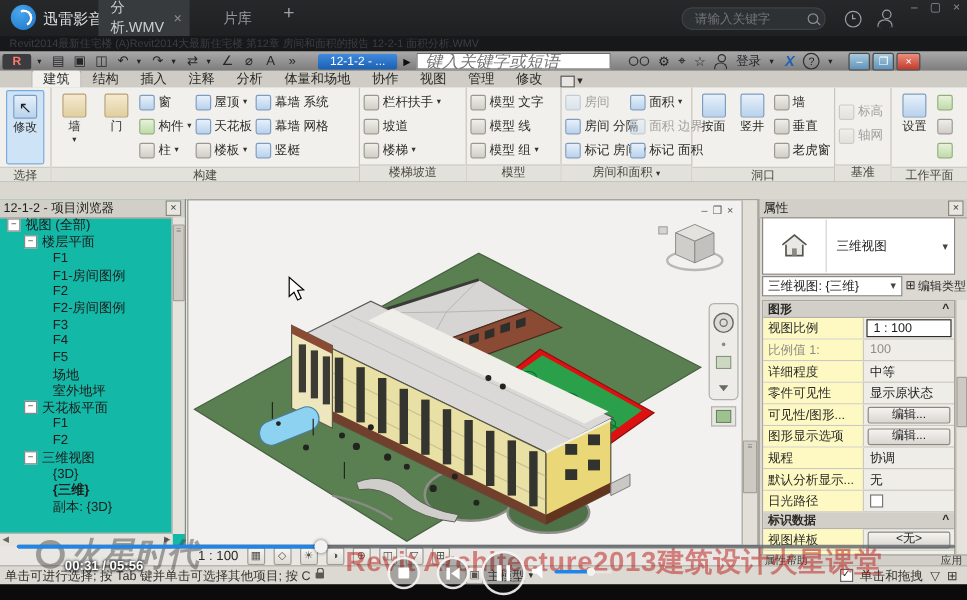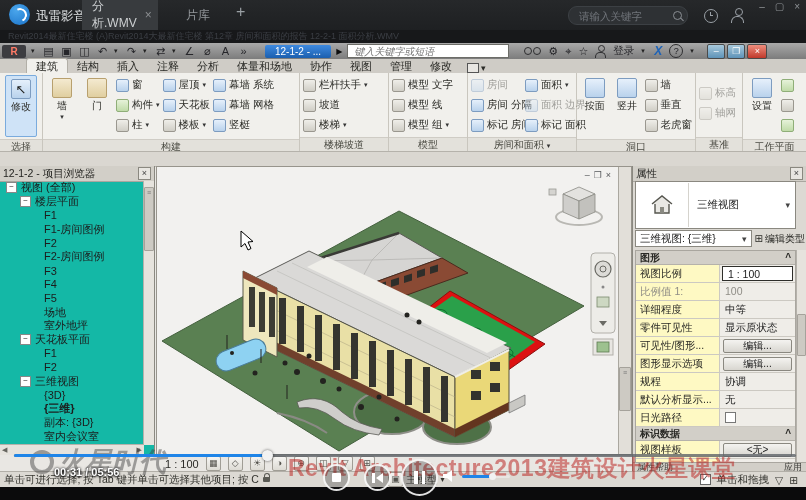--- a/index.html
+++ b/index.html
@@ -35,21 +35,21 @@
   .rtitle{position:absolute;top:0;left:0;width:806px;height:13px;background:#17181a;color:#3b3e44;font-size:9px;line-height:13px;padding-left:8px;white-space:nowrap;overflow:hidden;}
 
   
   .qat{position:absolute;top:13px;left:0;width:806px;height:16px;background:linear-gradient(#a9a9a9,#7c7c7c);display:flex;align-items:center;gap:5px;padding:0 2px;box-sizing:border-box;}
   .appbtn{width:24px;height:13px;background:#3c3c40;border-radius:2px;color:#ff7a66;font-weight:bold;font-size:10px;line-height:13px;text-align:center;flex:none;}
   .qi{font-size:11px;line-height:14px;color:#26262a;width:13px;text-align:center;flex:none;}
   .qc{font-size:7px;color:#222;width:6px;flex:none;}
   .qtitle{background:linear-gradient(#3e8ae0,#1b5faf);color:#fff;font-size:10px;line-height:13px;padding:0 10px;border-radius:2px;margin-left:10px;flex:none;}
   .qplay{color:#0e0e0e;font-size:8px;flex:none;}
   .qsearch{width:152px;height:12px;background:#fff;border:1px solid #6d6d68;display:flex;align-items:center;padding:0 4px;flex:none;}
-  .qsearch input{width:100%;border:none;outline:none;background:transparent;font-style:italic;font-size:10px;color:#999;font-family:inherit;}
+  .qsearch input{width:100%;border:none;outline:none;background:transparent;font-style:italic;font-size:14px;color:#999;font-family:inherit;}
   .icb{display:flex;align-items:center;gap:7px;margin-left:10px;color:#242428;flex:none;}
   .bino{display:flex;}.bino i{display:block;width:6px;height:6px;border:1.3px solid #2e2e30;border-radius:50%;}
   .bino i+i{margin-left:1px;}
   .psn2{position:relative;width:11px;height:12px;}
   .psn2::before{content:"";position:absolute;left:2.5px;top:0;width:5px;height:5px;border-radius:50%;border:1.2px solid #2e2e30;}
   .psn2::after{content:"";position:absolute;left:0;top:7px;width:9px;height:5px;border:1.2px solid #2e2e30;border-bottom:none;border-radius:5px 5px 0 0;}
   .signin{font-size:10.5px;}
   .xexch{color:#1b62b8;font-weight:bold;font-style:italic;font-size:12px;}
   .qhelp{width:12px;height:12px;border:1.3px solid #2e2e30;border-radius:50%;font-size:9px;line-height:12px;text-align:center;}
   .rwin{display:flex;gap:2px;margin-left:6px;flex:none;}
@@ -531,23 +531,20 @@
           </div>
         <div class="trow pl2">
             <span>{3D}</span>
           </div>
         <div class="trow pl2 bold">
             <span>{三维}</span>
           </div>
         <div class="trow pl2">
             <span>副本: {3D}</span>
           </div>
-        <div class="trow pl2">
-            <span>室内会议室</span>
-          </div>
       </div>
       <div class="bvscroll">
           <div class="thumb" style="top:6px;height:62px;"><span>≡</span></div>
         </div>
       <div class="bhscroll">
           <span>◀</span>
           <span>▶</span>
         </div>
     </div>
 

